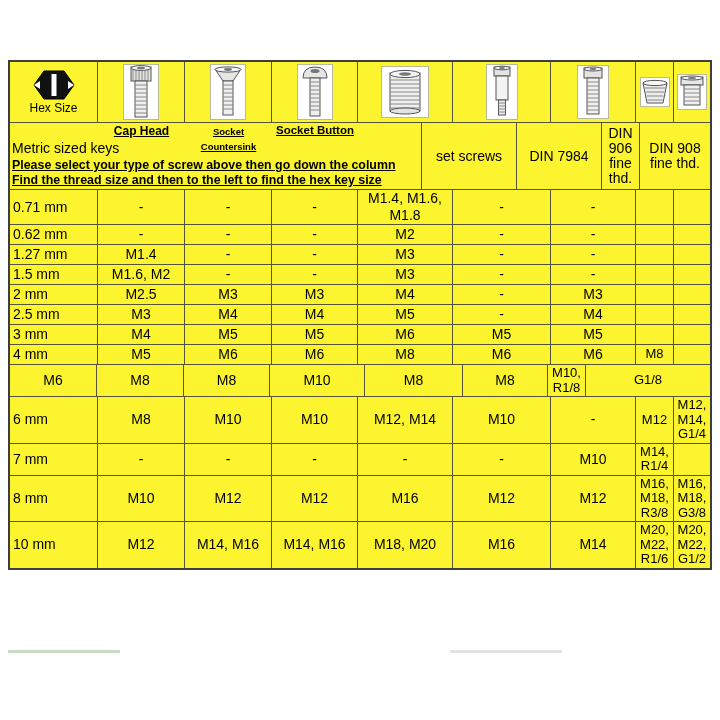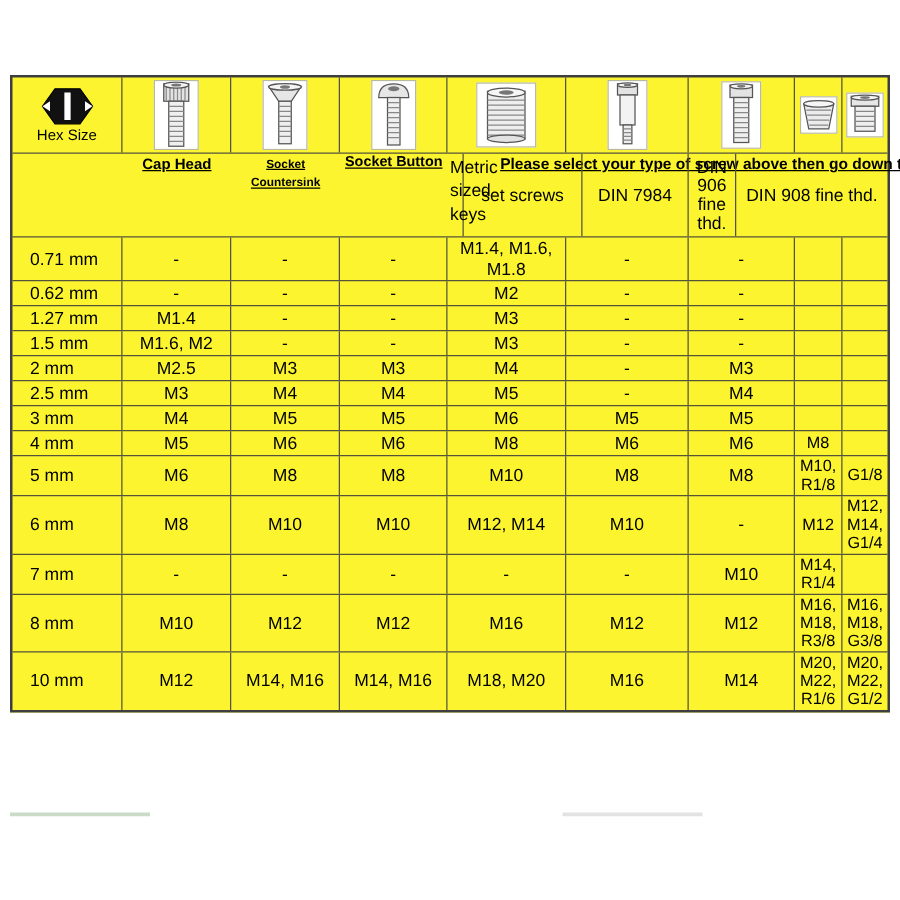--- a/index.html
+++ b/index.html
@@ -29,40 +29,40 @@
   .c0{width:88px;} .c1{width:87px;} .c2{width:87px;} .c3{width:86px;}
   .c4{width:95px;} .c5{width:98px;} .c6{width:85px;} .c7{width:38px;}
   
   .icon-row{height:60px;}
   .iconbox{background:#ffffff;border:1px solid #b9b9a0;display:flex;align-items:center;justify-content:center;}
   .hexcell{flex-direction:column;justify-content:center;gap:1px;}
   .hexcell .hexlabel{font-size:12px;line-height:13px;text-align:center;}
   
   .label-row{height:66px;}
   .span-cell{
-    width:361px;border-right:1px solid #55543b;box-sizing:border-box;
-    display:flex;flex-direction:row;align-items:stretch;padding-top:1px;
+    width:412px;border-right:1px solid #55543b;box-sizing:border-box;
+    display:flex;flex-direction:column;align-items:stretch;padding-top:1px;
   }
   .head-labels{display:flex;height:15px;}
   .head-labels span{
     display:block;text-align:center;font-weight:bold;text-decoration:underline;
   }
   .hl0{width:88px;} .hl1{width:87px;font-size:12px;} .hl2{width:87px;font-size:9.5px;line-height:15px;} .hl3{width:86px;font-size:11.5px;}
   .metric-heading{font-size:14px;line-height:19px;padding-left:2px;text-align:left;}
   .inst{
     font-size:12.4px;font-weight:bold;text-decoration:underline;
     line-height:15px;padding-left:2px;text-align:left;white-space:nowrap;
   }
   .label-row .cell{font-size:14px;line-height:15px;}
   .label-row .c7, .label-row .cell:last-child{font-size:14px;line-height:15px;}
   
   .drow{display:flex;border-bottom:1px solid #55543b;min-height:19px;}
   .drow:last-child{border-bottom:none;}
   .drow .cell{font-size:14px;line-height:17px;padding:0 1px;}
-  .drow .rowlabel{justify-content:flex-start;text-align:center;padding-left:14px;font-size:14px;}
+  .drow .rowlabel{justify-content:flex-start;text-align:center;padding-left:3px;font-size:14px;}
   .drow .c7, .drow .cell:last-child{font-size:13px;line-height:14.5px;padding:1px;}
   
   svg{display:block;}
   .artifact-green{position:absolute;left:8px;top:650px;width:112px;height:3px;background:#9fbf9b;opacity:.55;}
   .artifact-gray{position:absolute;left:450px;top:650px;width:112px;height:3px;background:#dcdcdc;opacity:.8;}
 </style>
 </head>
 <body>
 
 <div class="table-wrap">
@@ -286,21 +286,20 @@
         <div class="cell c1">M5</div>
         <div class="cell c2">M6</div>
         <div class="cell c3">M6</div>
         <div class="cell c4">M8</div>
         <div class="cell c5">M6</div>
         <div class="cell c6">M6</div>
         <div class="cell c7">M8</div>
         <div class="cell "></div>
       </div>
       <div class="drow">
-        <div class="cell c0 rowlabel">5 mm</div>
         <div class="cell c1">M6</div>
         <div class="cell c2">M8</div>
         <div class="cell c3">M8</div>
         <div class="cell c4">M10</div>
         <div class="cell c5">M8</div>
         <div class="cell c6">M8</div>
         <div class="cell c7">M10, R1/8</div>
         <div class="cell ">G1/8</div>
       </div>
       <div class="drow">

